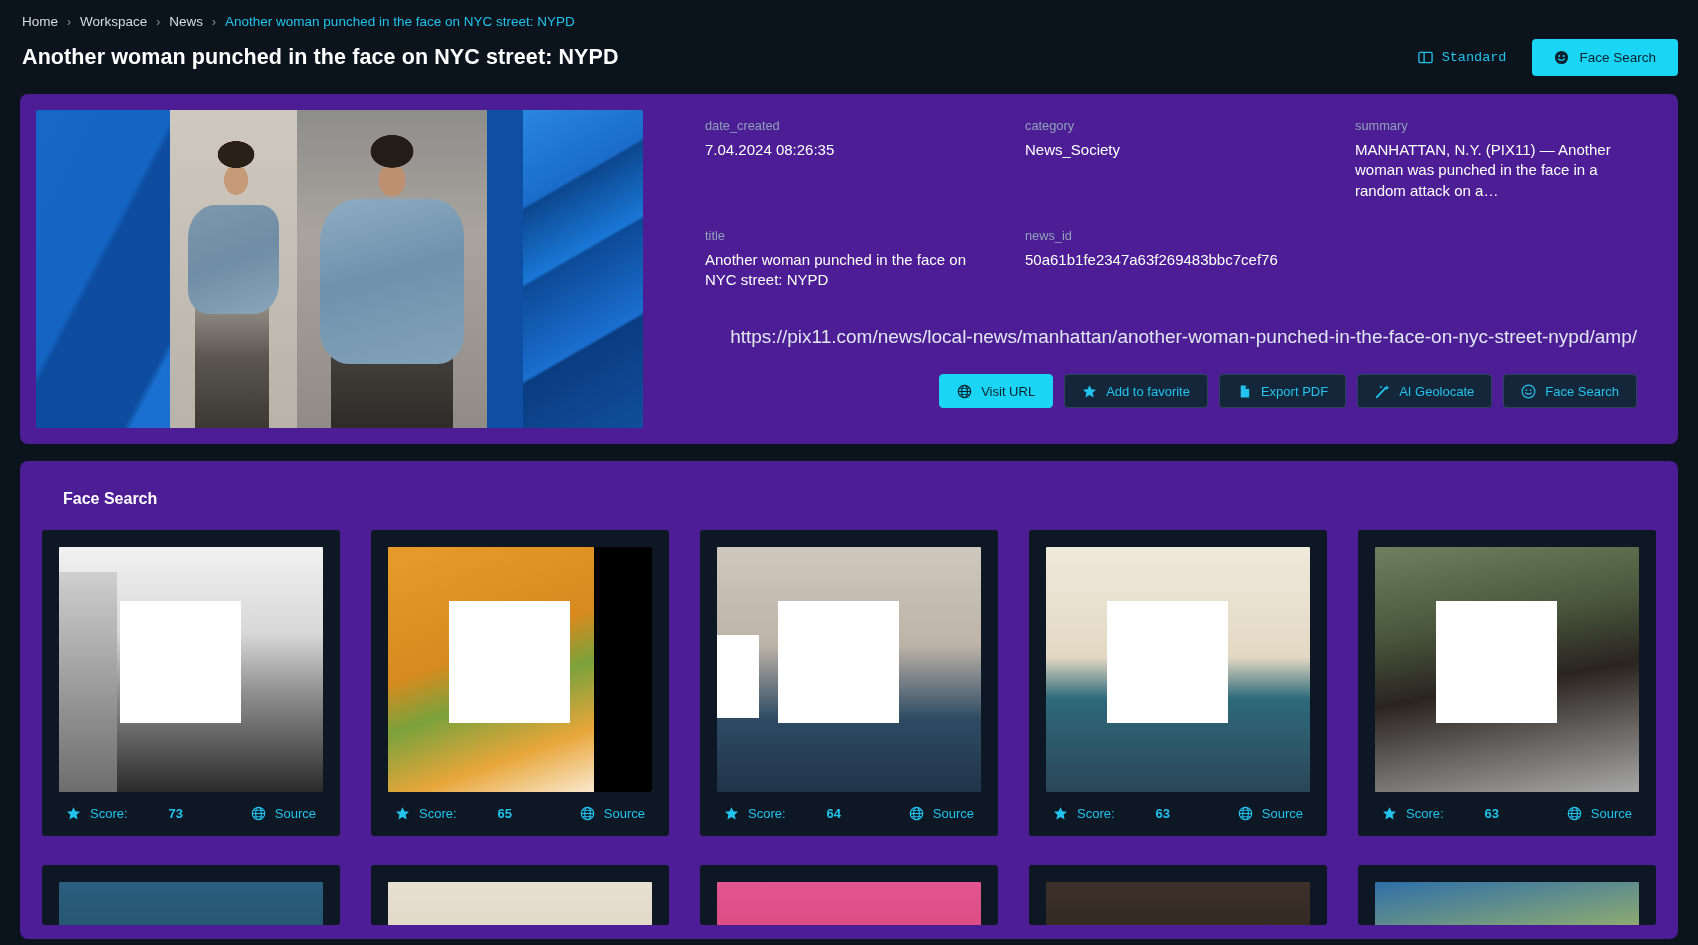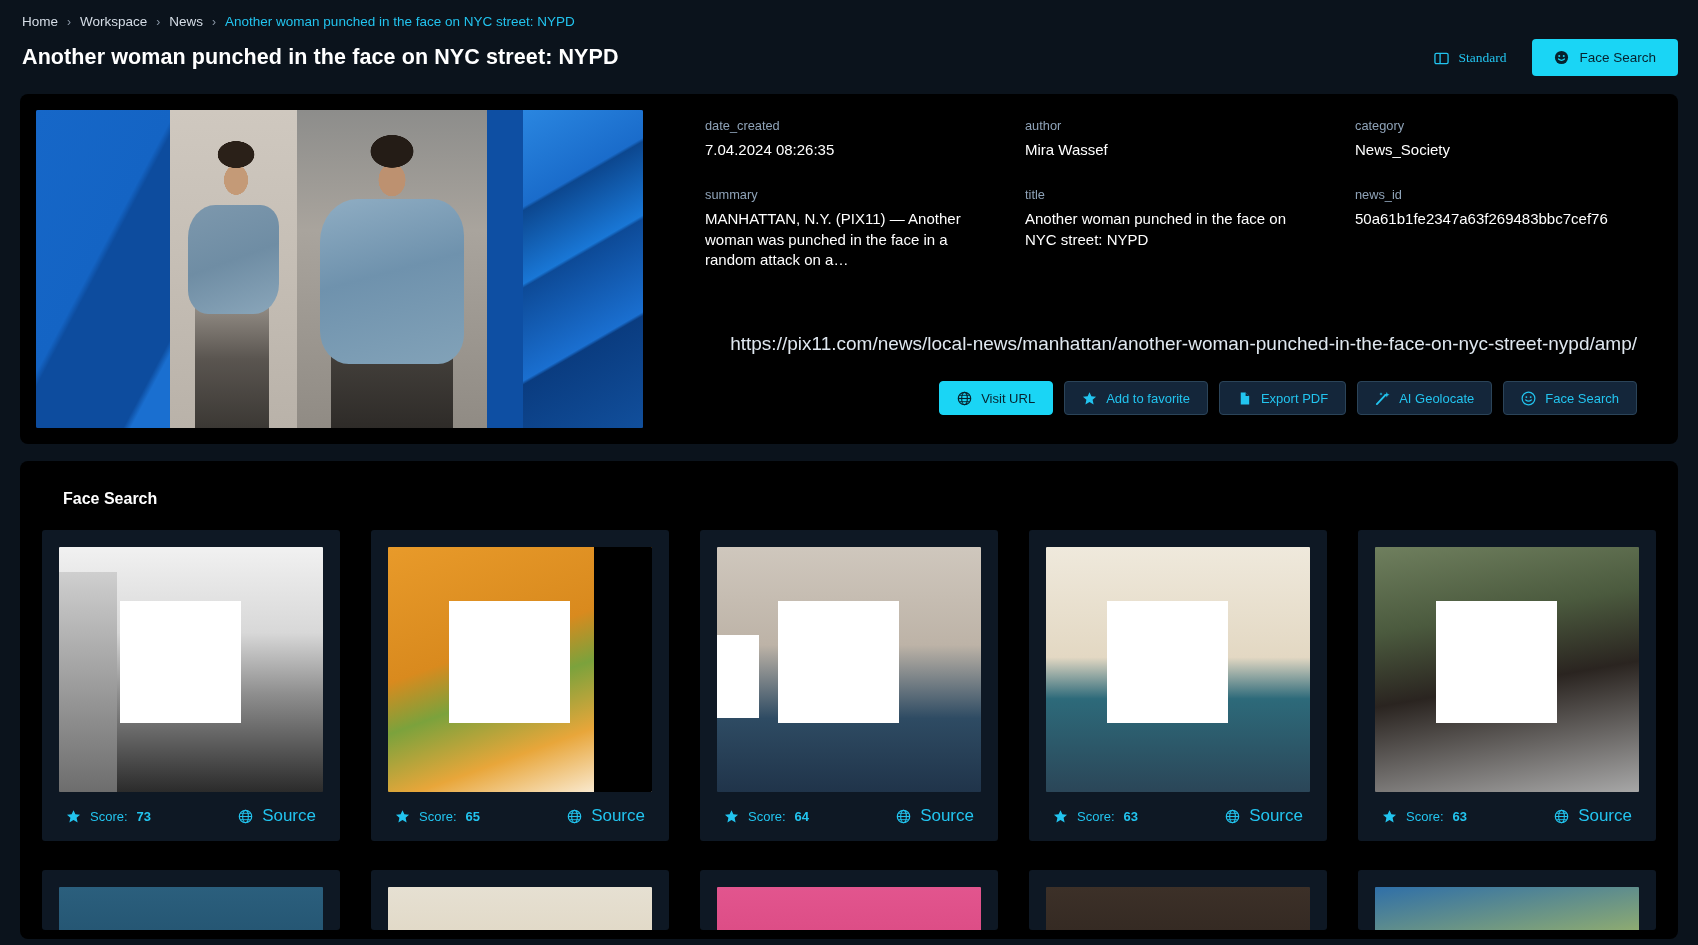--- a/index.html
+++ b/index.html
@@ -26,34 +26,34 @@
   
   .title-row {
     display: flex; align-items: center; justify-content: space-between;
     padding: 10px 20px 0 22px;
   }
   .page-title { font-size: 21.5px; font-weight: bold; color: #ffffff; letter-spacing: .1px; }
   .title-actions { display: flex; align-items: center; gap: 14px; }
   .btn-standard {
     display: flex; align-items: flex-end; gap: 9px;
     background: transparent; border: none;
-    color: #22c4ef; font-size: 13.5px; font-family: Liberation Serif, serif;
+    color: #22c4ef; font-size: 13.5px; font-family: Liberation Mono, monospace;
     padding: 10px 12px; cursor: pointer;
   }
   .btn-facesearch-top {
     display: flex; align-items: center; justify-content: center; gap: 10px;
     background: #1ad5f5; color: #06222e;
     border: none; border-radius: 4px;
     font-size: 13.5px; font-family: inherit;
     height: 37px; padding: 0 22px; cursor: pointer;
   }
 
   
   .panel {
-    background: #000000;
+    background: #4c1d95;
     border-radius: 8px;
     margin: 0 20px;
   }
   .panel-top { margin-top: 18px; height: 350px; display: flex; padding: 16px; }
 
   
   .article-img {
     width: 607px; height: 318px; flex: none;
     position: relative; overflow: hidden; border-radius: 2px;
     background: #0c4ea8;
@@ -144,22 +144,22 @@
   }
   .mask {
     position: absolute; background: #ffffff;
     left: 23%; top: 22%; width: 46%; height: 50%;
   }
   .card-foot {
     display: flex; align-items: center; justify-content: space-between;
     padding: 14px 7px 15px 7px;
   }
   .score { display: flex; align-items: center; gap: 9px; font-size: 13px; color: #22c4ef; }
-  .score b { color: #22c4ef; }
-  .src { display: flex; align-items: center; gap: 9px; font-size: 17px; color: #22c4ef; cursor: pointer; }
+  .score b { color: #22c4ef; margin-left: 32px; }
+  .src { display: flex; align-items: center; gap: 9px; font-size: 13px; color: #22c4ef; cursor: pointer; }
 
   
   .t1 { background: linear-gradient(180deg,#f1f1f1 0%,#d8d8d8 35%,#8e8e8e 60%,#2b2b2b 100%); }
   .t1::after{content:"";position:absolute;left:0;top:10%;width:22%;height:90%;background:linear-gradient(180deg,#cfcfcf,#6d6d6d);}
   .t2 { background: linear-gradient(160deg,#e89a2a 0%,#d98a1e 40%,#7ba23c 55%,#e8a63a 75%,#ffffff 100%); }
   .t2::after{content:"";position:absolute;right:0;top:0;width:22%;height:100%;background:#000;}
   .t3 { background: linear-gradient(180deg,#cfc7bd 0%,#bdb3a7 40%,#2e4b63 70%,#20344a 100%); }
   .t3::after{content:"";position:absolute;left:0;top:36%;width:16%;height:34%;background:#ffffff;}
   .t4 { background: linear-gradient(180deg,#efe9dc 0%,#e3d8c3 45%,#2d6a7a 62%,#2b4658 100%); }
   .t5 { background: linear-gradient(170deg,#6f7f5e 0%,#4b5a3e 30%,#2a2420 55%,#a7a7a7 100%); }
@@ -227,24 +227,20 @@
           <div class="ped-b"></div>
         </div>
     </div>
 
     <div class="meta-wrap">
       <div class="meta-grid">
 
         <div>
           <div class="meta-key">date_created</div>
           <div class="meta-val">7.04.2024 08:26:35</div>
-        </div>
-        <div>
-          <div class="meta-key">author</div>
-          <div class="meta-val">Mira Wassef</div>
         </div>
         <div>
           <div class="meta-key">category</div>
           <div class="meta-val">News_Society</div>
         </div>
 
         <div>
           <div class="meta-key">summary</div>
           <div class="meta-val wide">MANHATTAN, N.Y. (PIX11) — Another woman was punched in the face in a random attack on a…</div>
         </div>

